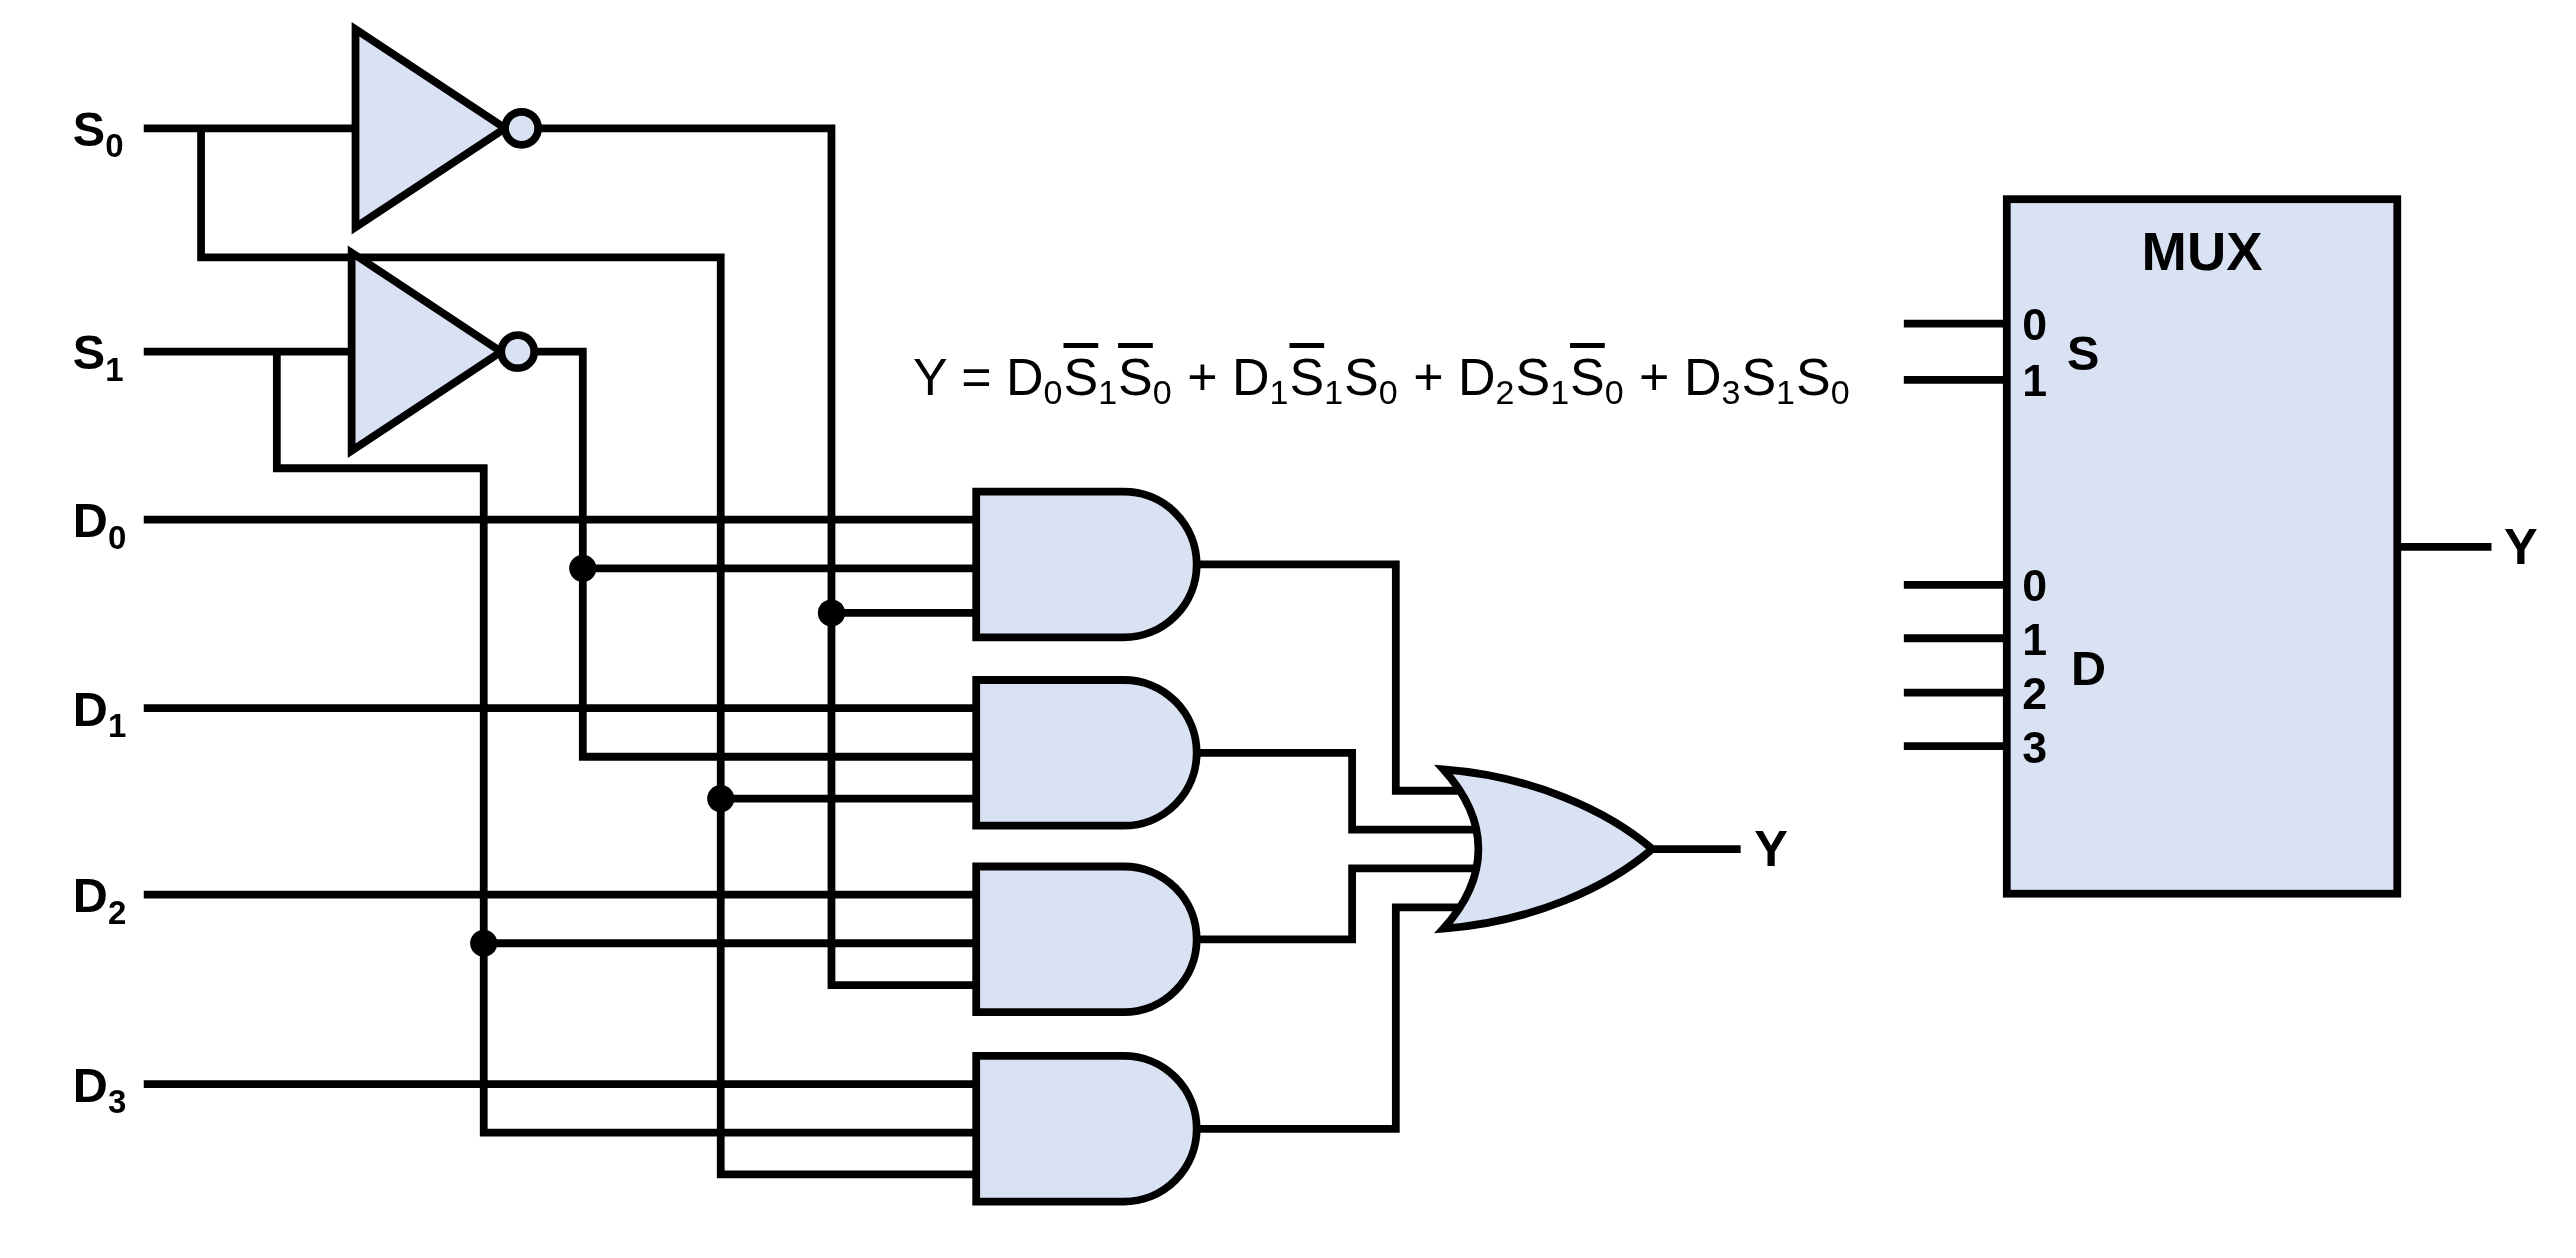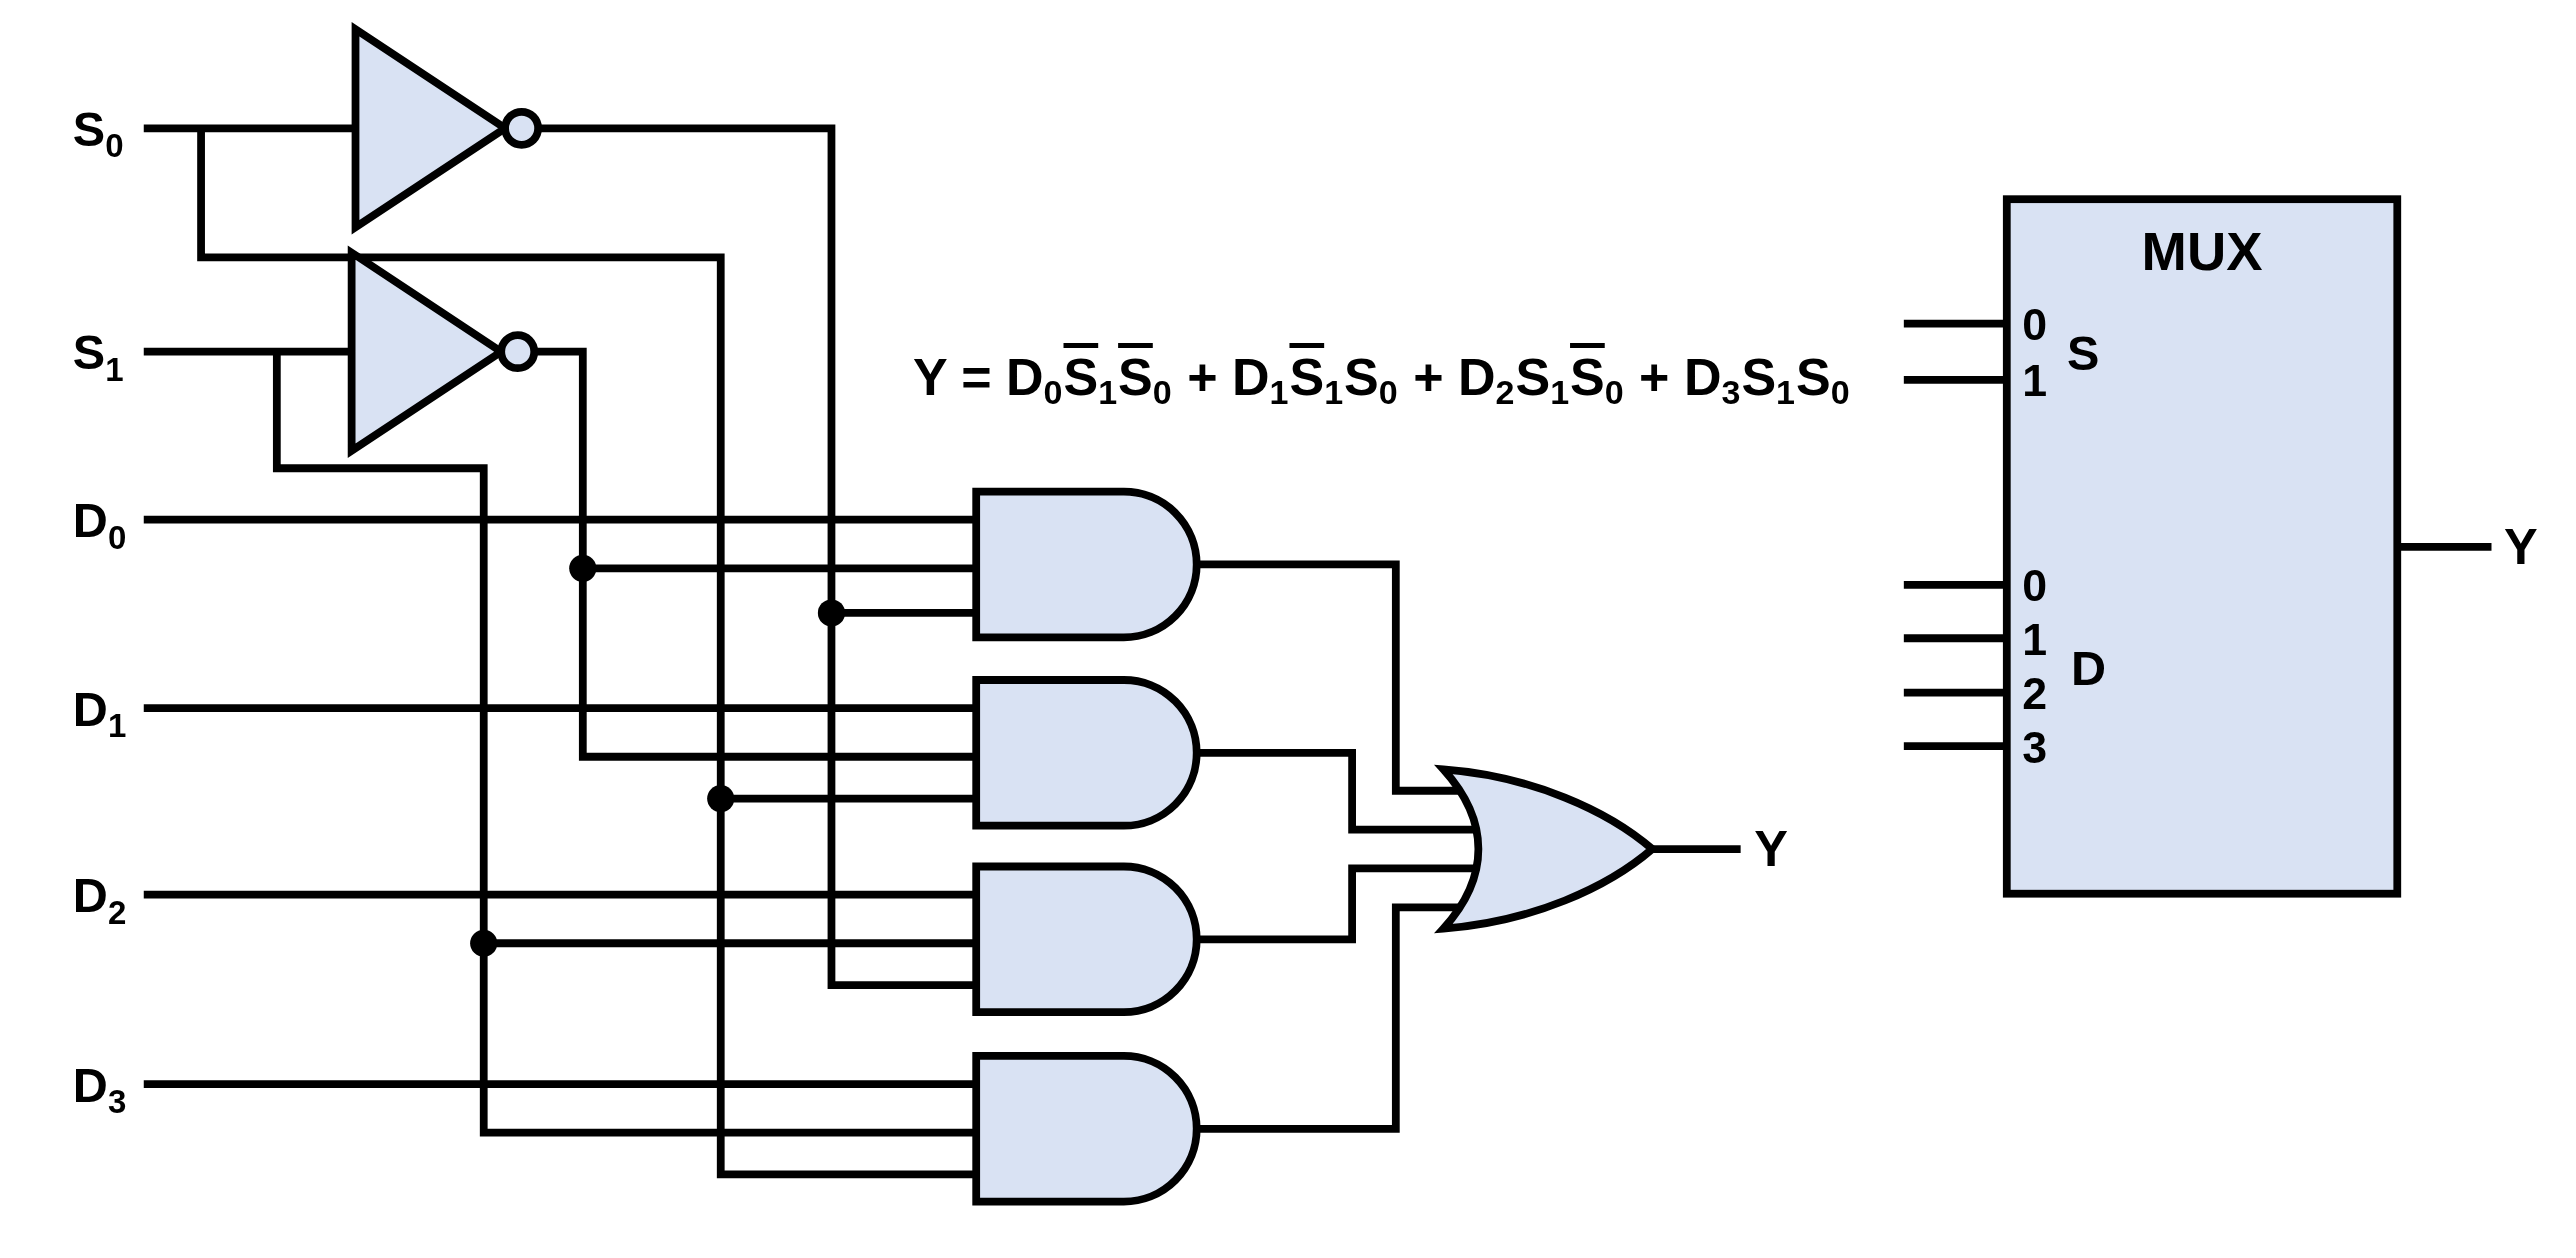--- a/index.html
+++ b/index.html
@@ -8,21 +8,21 @@
   .stage svg{position:absolute;left:0;top:0;}
   text{font-family:"Liberation Sans",sans-serif;font-weight:bold;fill:#000000;}
   .lbl{font-size:50px;}
   .lbl .sub{font-size:34px;}
   .pin{font-size:46px;}
   .grp{font-size:50px;}
   .muxtitle{font-size:56px;}
   .outlbl{font-size:52px;}
   
   .equation{position:absolute;left:913px;top:342px;width:894px;text-align:center;
-            font-weight:bold;font-size:52px;color:#000;white-space:pre;line-height:1.35;}
+            font-weight:normal;font-size:52px;color:#000;white-space:pre;line-height:1.35;}
   .eq-p{}
   .eq-o{text-decoration:overline;text-decoration-thickness:4.9px;}
   .eq-s{font-size:34px;vertical-align:-8.7px;letter-spacing:1px;}
 </style>
 </head>
 <body>
 
 <div class="stage">
 
   <svg width="2576" height="1259" viewBox="0 0 2652 1296">

